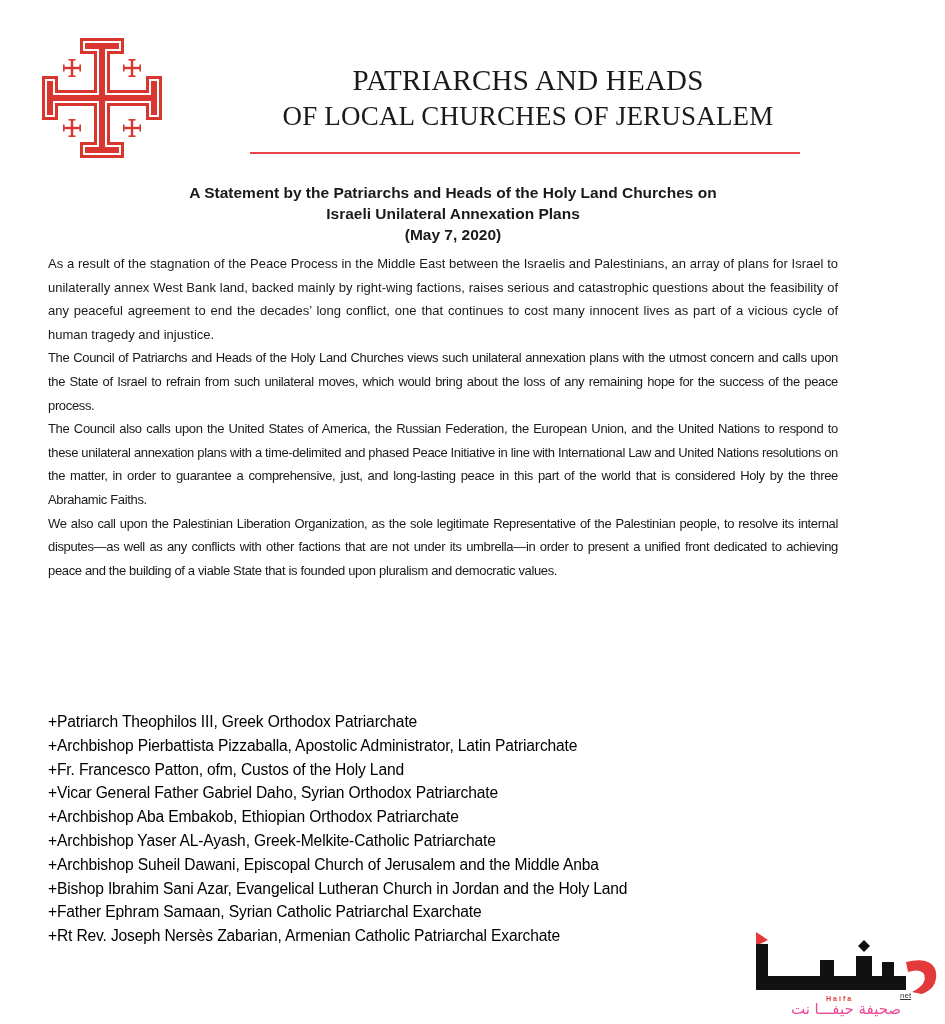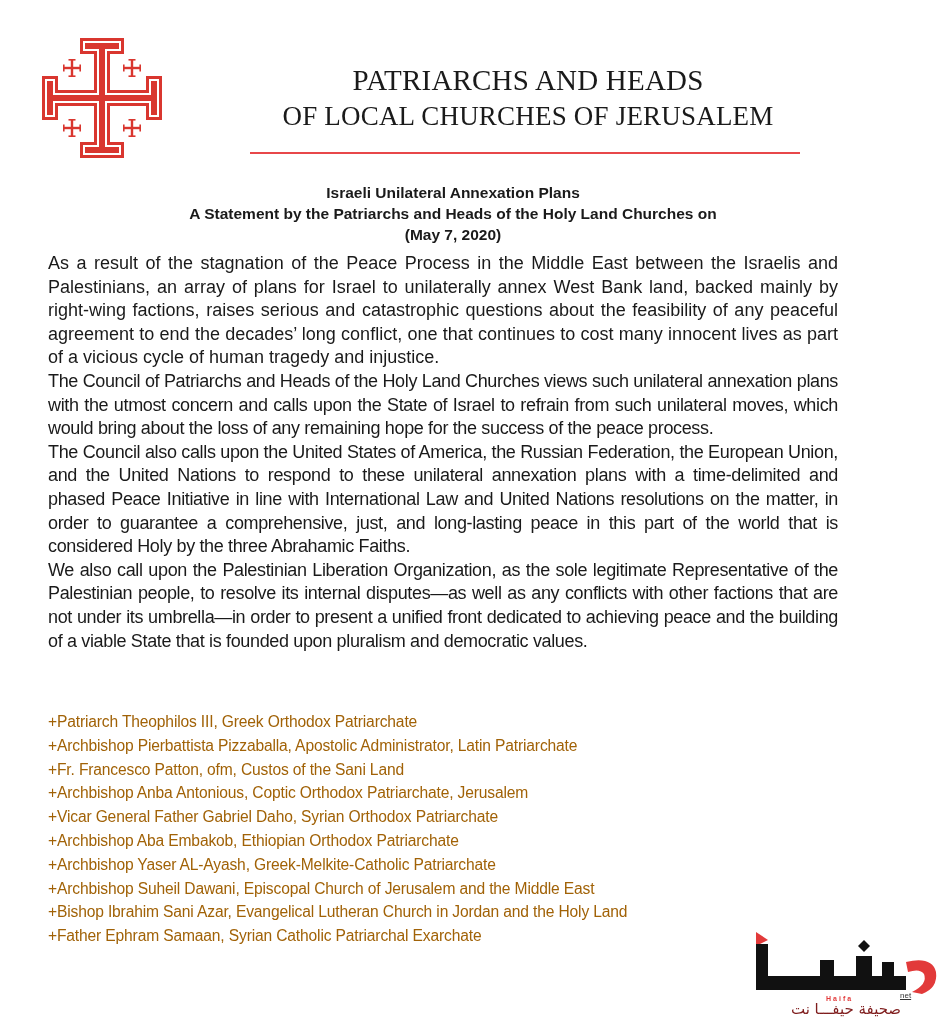--- a/index.html
+++ b/index.html
@@ -11,33 +11,33 @@
   .letterhead { position:absolute; left:228px; top:58px; width:600px; text-align:center;
     font-family:"Liberation Serif","DejaVu Serif",serif; color:#1a1a1a; }
   .letterhead .l1 { font-size:29px; line-height:36px; letter-spacing:0.2px; }
   .letterhead .l2 { font-size:27px; line-height:36px; letter-spacing:0.2px; }
   .rule { position:absolute; left:250px; top:148px; width:550px; height:2px; background:#e8474a; }
 
   .stmt-title { position:absolute; left:100px; top:178px; width:706px; text-align:center;
     font-family:"Liberation Sans","DejaVu Sans",sans-serif; font-weight:bold; font-size:15.5px; line-height:21px; color:#1a1a1a; }
 
   .body { position:absolute; left:48px; top:248px; width:790px;
-    font-family:"Liberation Sans","DejaVu Sans",sans-serif; font-size:18px; line-height:23.6px; color:#1a1a1a;
+    font-family:"Liberation Sans","DejaVu Sans",sans-serif; font-size:13px; line-height:23.6px; color:#1a1a1a;
     text-align:justify; }
   .body p { margin:0; }
   .body p.tight { letter-spacing:-0.35px; }
 
   .sigs { position:absolute; left:48px; top:706px; width:700px;
-    font-family:"Liberation Sans","DejaVu Sans",sans-serif; font-size:15.6px; line-height:23.8px; color:#a16207; }
+    font-family:"Liberation Sans","DejaVu Sans",sans-serif; font-size:15.6px; line-height:23.8px; color:#000000; }
   .sigs div { white-space:nowrap; letter-spacing:-0.15px; }
 
   .watermark { position:absolute; left:752px; top:928px; width:190px; height:92px; }
   .wm-haifa { position:absolute; left:826px; top:991px; font-family:"Liberation Sans",sans-serif; font-size:7px; font-weight:bold; color:#e23a3a; letter-spacing:2px; }
   .wm-net { position:absolute; left:900px; top:987px; font-family:"Liberation Sans",sans-serif; font-size:8px; color:#333;text-decoration:underline; }
-  .wm-arabic { position:absolute; left:760px; top:996px; width:172px; text-align:center; font-family:"DejaVu Sans",sans-serif; font-size:15px; color:#7f1d1d; direction:rtl; }
+  .wm-arabic { position:absolute; left:760px; top:996px; width:172px; text-align:center; font-family:"DejaVu Sans",sans-serif; font-size:15px; color:#ec4899; direction:rtl; }
 </style>
 </head>
 <body>
 
 <div class="page">
 
   <svg class="logo" viewBox="0 0 124 124">
     <g fill="#d9362f">
 
       <path d="M40 2 H84 V18 H70 V54 H106 V40 H122 V84 H106 V70 H70 V106 H84 V122 H40 V106 H54 V70 H18 V84 H2 V40 H18 V54 H54 V18 H40 Z"></path>
@@ -85,43 +85,43 @@
     </g>
   </svg>
 
   <div class="letterhead">
     <div class="l1">PATRIARCHS AND HEADS</div>
     <div class="l2">OF LOCAL CHURCHES OF JERUSALEM</div>
   </div>
   <div class="rule"></div>
 
   <div class="stmt-title">
+    <div>A Statement by the Patriarchs and Heads of the Holy Land Churches on</div>
     <div>Israeli Unilateral Annexation Plans</div>
-    <div>A Statement by the Patriarchs and Heads of the Holy Land Churches on</div>
     <div>(May 7, 2020)</div>
   </div>
 
   <div class="body">
     <p>As a result of the stagnation of the Peace Process in the Middle East between the Israelis and Palestinians, an array of plans for Israel to unilaterally annex West Bank land, backed mainly by right-wing factions, raises serious and catastrophic questions about the feasibility of any peaceful agreement to end the decades’ long conflict, one that continues to cost many innocent lives as part of a vicious cycle of human tragedy and injustice.</p>
     <p class="tight">The Council of Patriarchs and Heads of the Holy Land Churches views such unilateral annexation plans with the utmost concern and calls upon the State of Israel to refrain from such unilateral moves, which would bring about the loss of any remaining hope for the success of the peace process.</p>
     <p class="tight">The Council also calls upon the United States of America, the Russian Federation, the European Union, and the United Nations to respond to these unilateral annexation plans with a time-delimited and phased Peace Initiative in line with International Law and United Nations resolutions on the matter, in order to guarantee a comprehensive, just, and long-lasting peace in this part of the world that is considered Holy by the three Abrahamic Faiths.</p>
     <p class="tight">We also call upon the Palestinian Liberation Organization, as the sole legitimate Representative of the Palestinian people, to resolve its internal disputes—as well as any conflicts with other factions that are not under its umbrella—in order to present a unified front dedicated to achieving peace and the building of a viable State that is founded upon pluralism and democratic values.</p>
   </div>
 
   <div class="sigs">
     <div>+Patriarch Theophilos III, Greek Orthodox Patriarchate</div>
     <div>+Archbishop Pierbattista Pizzaballa, Apostolic Administrator, Latin Patriarchate</div>
-    <div>+Fr. Francesco Patton, ofm, Custos of the Sani Land</div>
-    <div>+Archbishop Anba Antonious, Coptic Orthodox Patriarchate, Jerusalem</div>
+    <div>+Fr. Francesco Patton, ofm, Custos of the Holy Land</div>
     <div>+Vicar General Father Gabriel Daho, Syrian Orthodox Patriarchate</div>
     <div>+Archbishop Aba Embakob, Ethiopian Orthodox Patriarchate</div>
     <div>+Archbishop Yaser AL-Ayash, Greek-Melkite-Catholic Patriarchate</div>
-    <div>+Archbishop Suheil Dawani, Episcopal Church of Jerusalem and the Middle East</div>
+    <div>+Archbishop Suheil Dawani, Episcopal Church of Jerusalem and the Middle Anba</div>
     <div>+Bishop Ibrahim Sani Azar, Evangelical Lutheran Church in Jordan and the Holy Land</div>
     <div>+Father Ephram Samaan, Syrian Catholic Patriarchal Exarchate</div>
+    <div>+Rt Rev. Joseph Nersès Zabarian, Armenian Catholic Patriarchal Exarchate</div>
   </div>
 
   <div>
     <svg class="watermark" viewBox="0 0 190 92">
       <polygon points="4,0 16,8 4,14" fill="#e23a3a"></polygon>
       <rect x="4" y="12" width="12" height="46" fill="#111"></rect>
       <rect x="4" y="44" width="150" height="14" fill="#111"></rect>
       <rect x="68" y="28" width="14" height="30" fill="#111"></rect>
       <rect x="104" y="24" width="16" height="34" fill="#111"></rect>
       <polygon points="112,8 118,14 112,20 106,14" fill="#111"></polygon>

